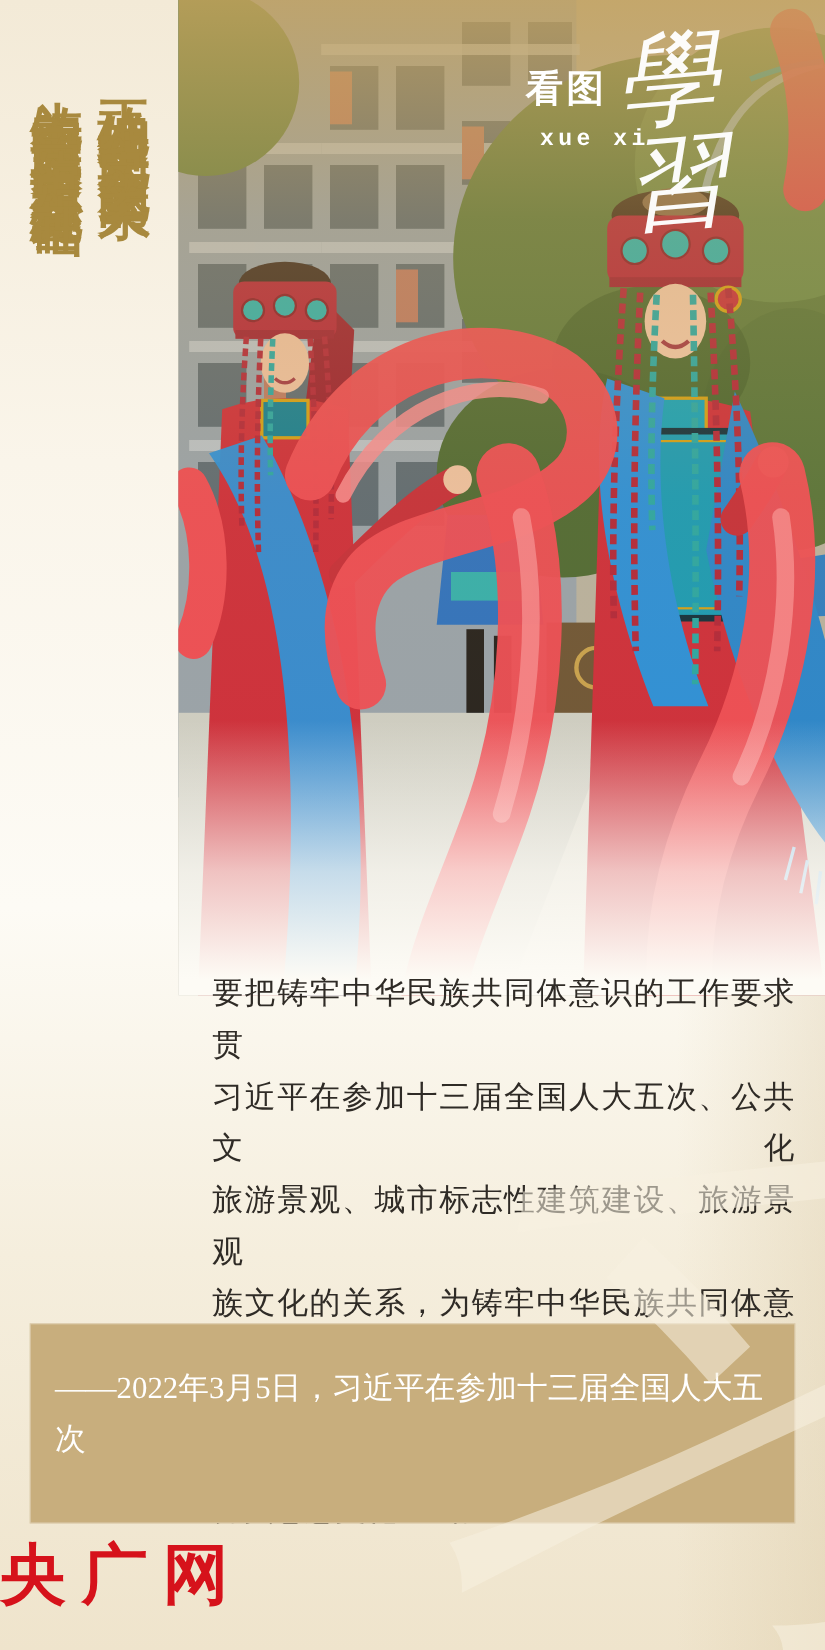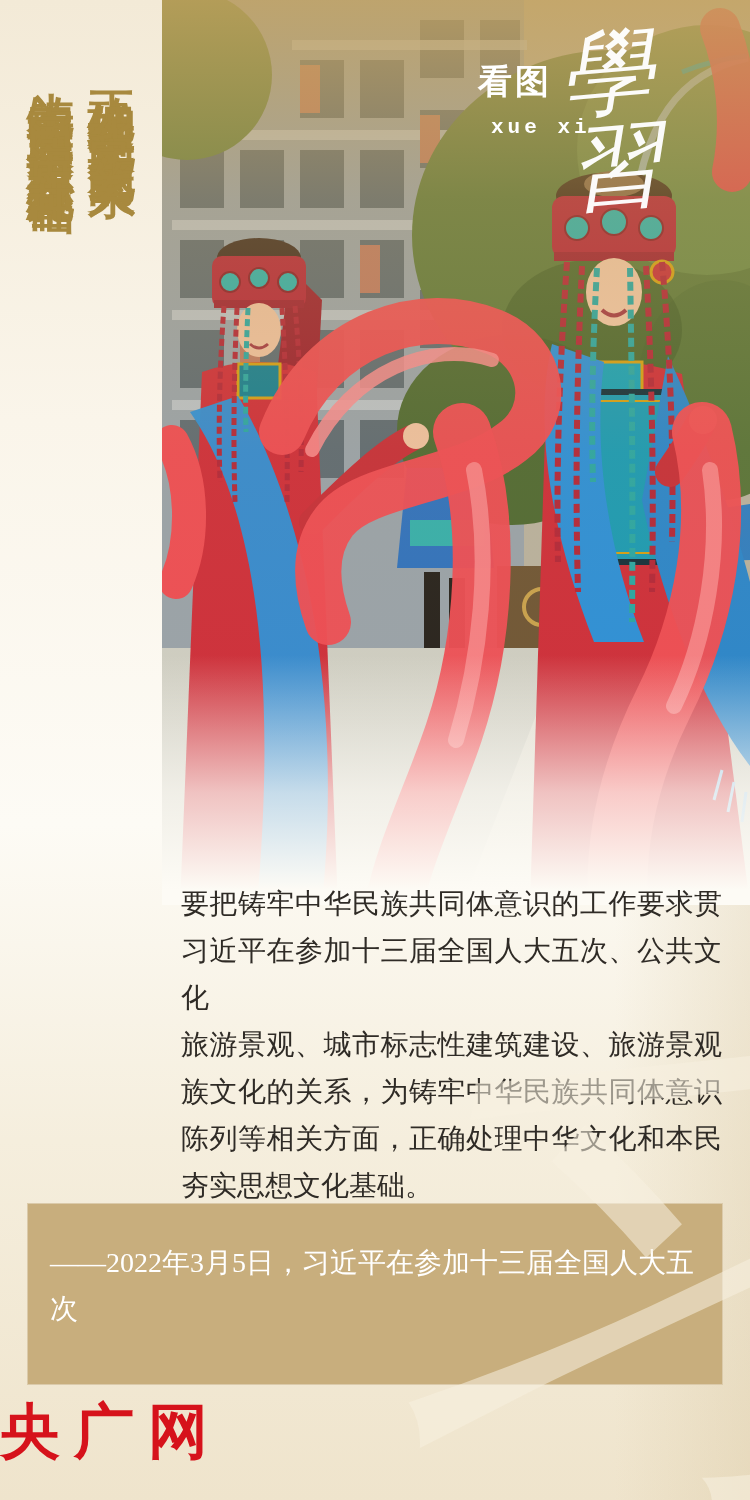--- a/index.html
+++ b/index.html
@@ -24,21 +24,21 @@
     font-weight:700;font-size:21px;letter-spacing:4px;}
   .brand-calli{position:absolute;left:108px;top:2px;font-size:94px;line-height:1;
     font-style:italic;transform:rotate(-5deg);opacity:.97;}
   
   .headline{position:absolute;left:20px;top:54px;height:1130px;z-index:2;
     writing-mode:vertical-rl;font-weight:700;font-size:47px;letter-spacing:5px;line-height:61px;
     color:#a8893e;}
   
   .quote{position:absolute;left:181px;top:880px;width:541px;z-index:2;
     font-size:28px;line-height:47px;color:#2f2b26;}
-  .quote-line{text-align:justify;text-align-last:justify;}
+  .quote-line{text-align:justify;text-align-last:justify;margin-left:12px;}
   .quote-line:last-child{text-align-last:left;}
   
   .attribution{position:absolute;left:27px;top:1187px;width:696px;height:182px;z-index:2;
     background:#c8ae7d;border:1px solid rgba(255,255,255,.35);box-sizing:border-box;
     padding:36px 22px 0;color:#fff;font-size:28px;line-height:46px;margin-top:16px;}
   
   .watermark{position:absolute;right:-135px;top:1010px;z-index:3;pointer-events:none;
     font-size:540px;line-height:1;color:#f8f1e1;opacity:.55;transform:rotate(-6deg);
     font-style:italic;}
   

